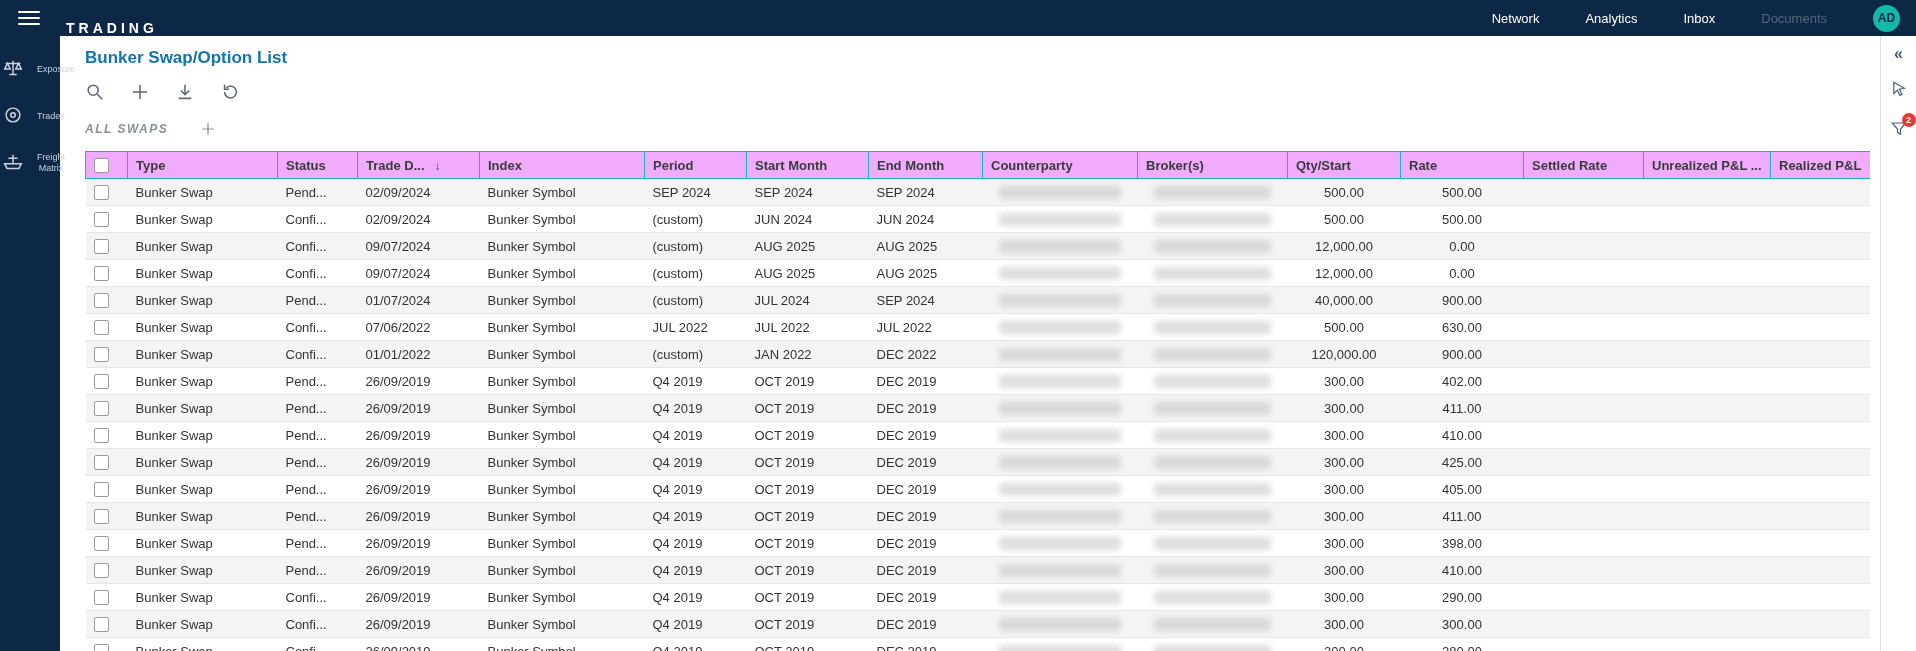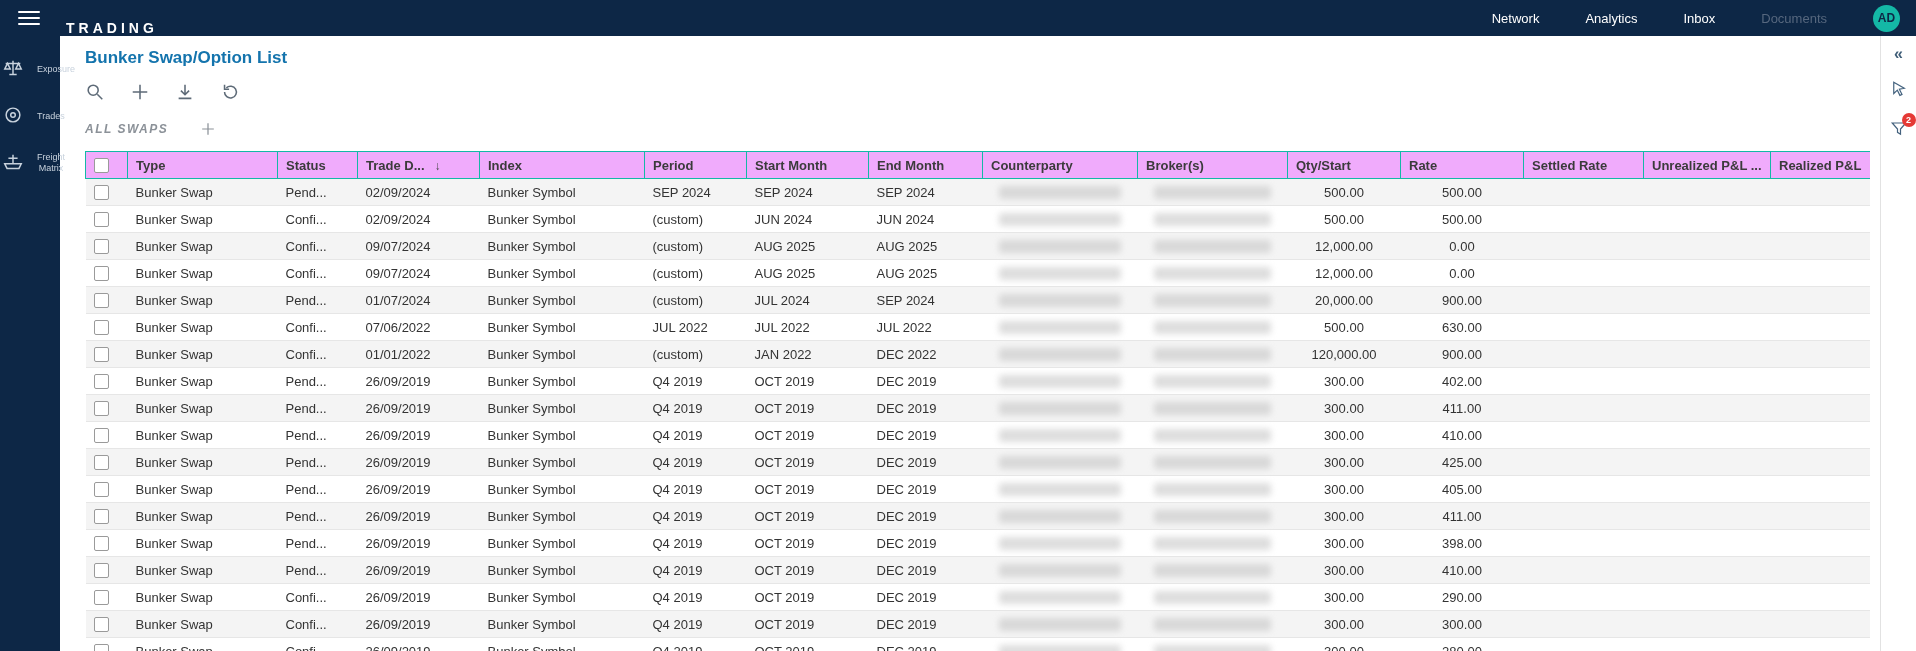--- a/index.html
+++ b/index.html
@@ -353,21 +353,21 @@
     <td>Bunker Symbol</td>
     <td>(custom)</td>
     <td>JUL 2024</td>
     <td>SEP 2024</td>
     <td class="c-blur">
               <div class="blob"></div>
             </td>
     <td class="c-blur">
               <div class="blob"></div>
             </td>
-    <td class="num">20,000.00</td>
+    <td class="num">40,000.00</td>
     <td class="num">900.00</td>
     <td></td>
     <td></td>
     <td></td>
   </tr>
           <tr>
     <td><span class="cb"></span></td>
     <td>Bunker Swap</td>
     <td>Confi...</td>
     <td>07/06/2022</td>

